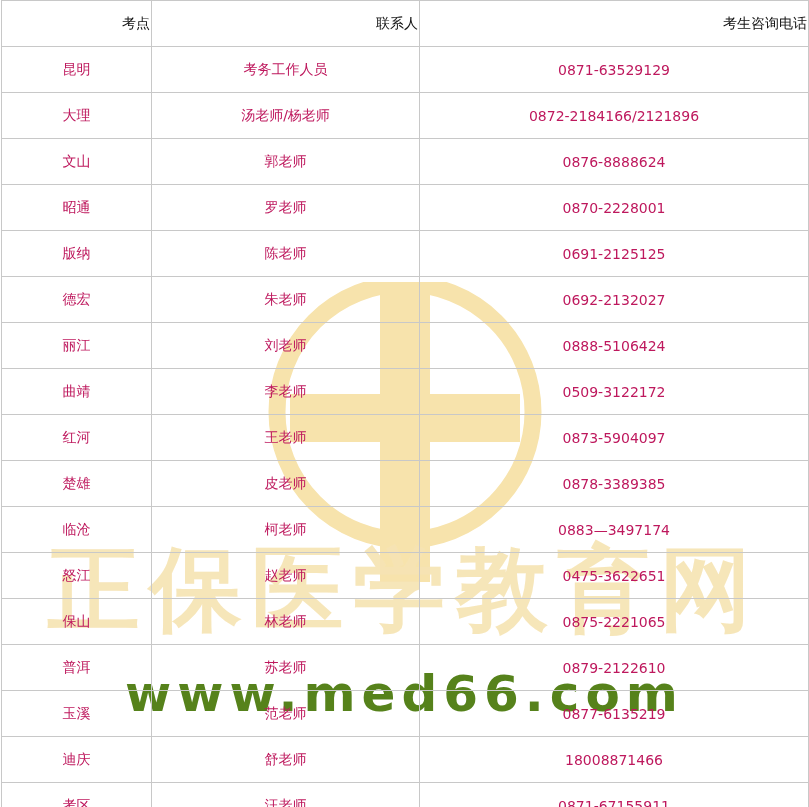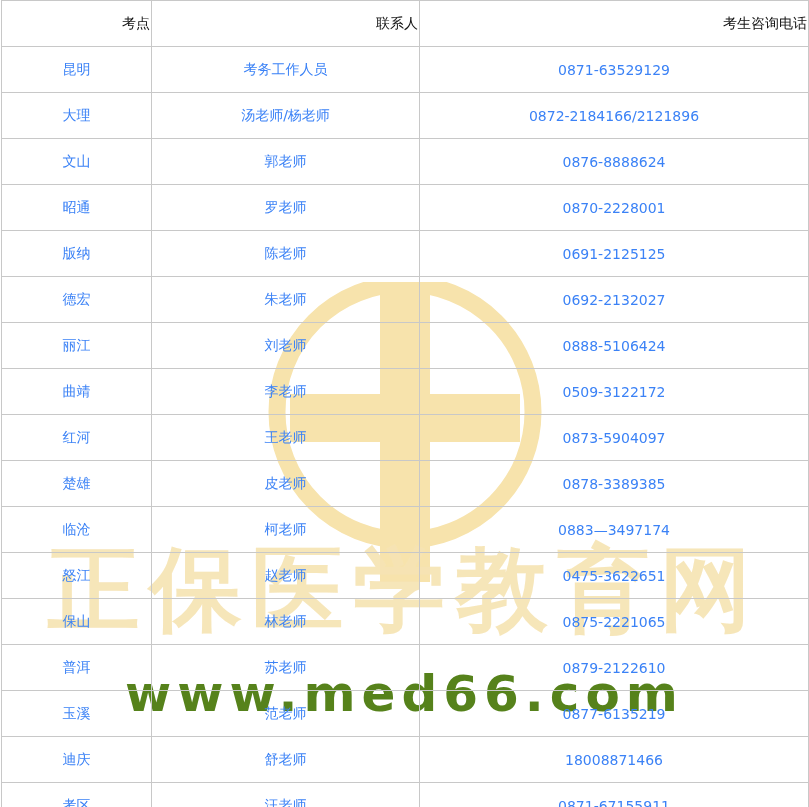--- a/index.html
+++ b/index.html
@@ -71,21 +71,21 @@
     margin: 0 1px;
     table-layout: fixed;
   }
   table.contact-table td,
   table.contact-table th {
     border: 1px solid #c8c8c8;
     height: 43px;
     text-align: center;
     vertical-align: middle;
     font-size: 14px;
-    color: #3b82f6;
+    color: #be185d;
     font-weight: normal;
     background: transparent;
   }
   table.contact-table th {
     font-size: 14px;
     color: #111;
     text-align: right;
   }
   col.c1 { width: 150px; }
   col.c2 { width: 268px; }

